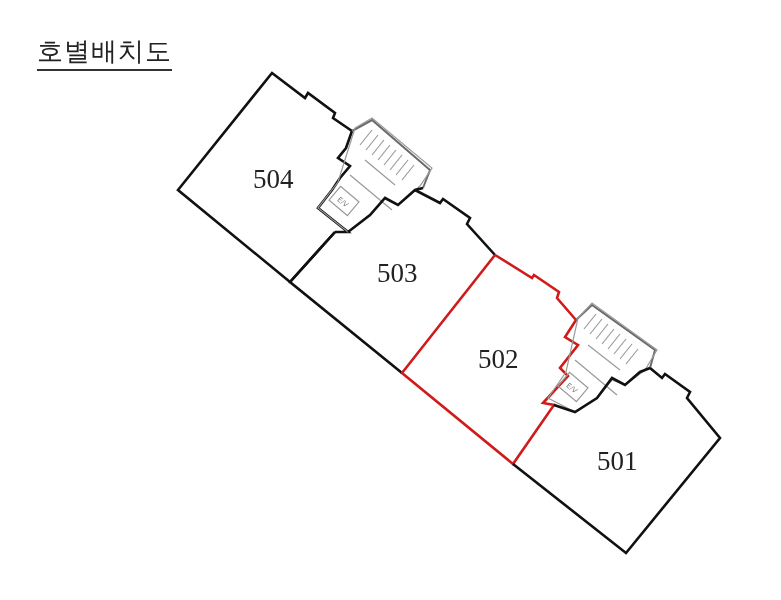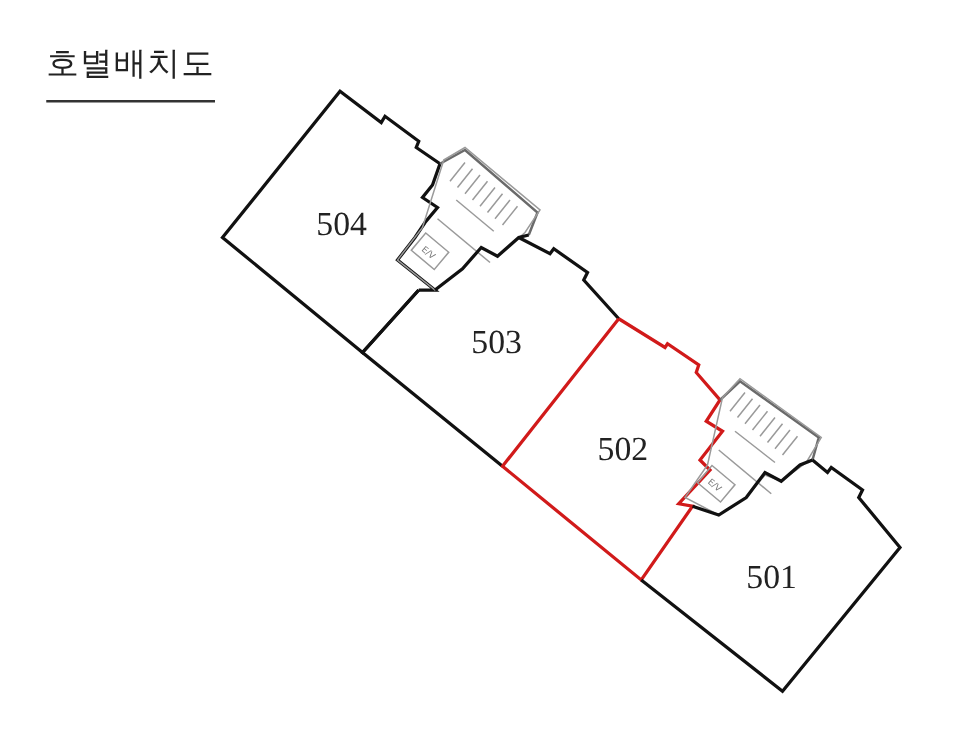--- a/index.html
+++ b/index.html
@@ -1,20 +1,20 @@
 <!DOCTYPE html>
 <html><head>
 <meta charset="utf-8">
 <style>
   html, body { margin: 0; padding: 0; background: #ffffff; }
   body { width: 781px; height: 600px; position: relative; overflow: hidden;
          font-family: "DejaVu Serif", serif; }
   .title { position: absolute; left: 37px; top: 36px; font-family: "DejaVu Sans", sans-serif;
            font-size: 26px; color: #222; letter-spacing: 1px;
-           border-bottom: 2px solid #333; line-height: 30px; padding-bottom: 14px; }
+           border-bottom: 2px solid #333; line-height: 30px; padding-bottom: 3px; }
   svg.plan { position: absolute; left: 0; top: 0; }
   .unit-label { font-family: "Liberation Serif", serif; font-size: 27px; fill: #222; }
   .wall { fill: none; stroke: #111; stroke-width: 2.6; stroke-linejoin: miter; }
   .wall-red { fill: none; stroke: #d11a1a; stroke-width: 2.6; stroke-linejoin: miter; }
   .core { fill: none; stroke: #9a9a9a; stroke-width: 1.2; }
   .core-dark { fill: none; stroke: #6a6a6a; stroke-width: 2; }
   .ev { font-family: "DejaVu Sans", sans-serif; font-size: 7px; fill: #777; }
 </style>
 </head>
 <body>

